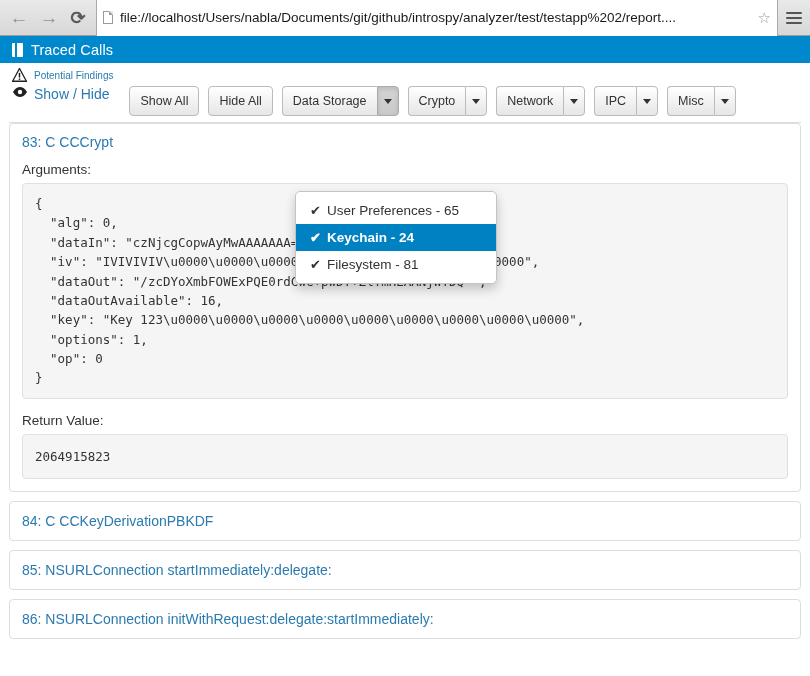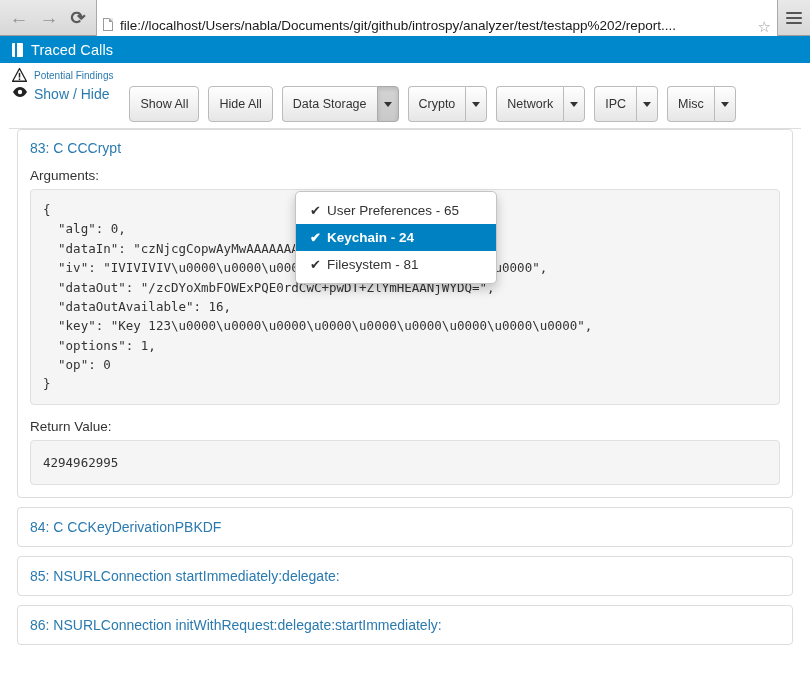--- a/index.html
+++ b/index.html
@@ -88,21 +88,21 @@
   .nav-btn {
     color: #909090; font-size: 19px; line-height: 1;
     width: 22px; text-align: center; user-select: none;
   }
   .reload-btn { color: #5a5a5a; font-size: 18px; font-weight: bold; width: 20px; text-align: center; }
   .omnibox {
     flex: 1 1 auto; height: 24px;
     background: #fff;
     border: 1px solid #a9a9a9;
     border-radius: 0;
-    display: flex; align-items: flex-start;
+    display: flex; align-items: center;
     padding: 18px 6px;
     min-width: 0;
   }
   .omni-icon {
     width: 10px; height: 13px; border: 1px solid #9a9a9a; background: #fff;
     position: relative; margin-right: 7px; flex: 0 0 auto;
   }
   .omni-icon::after {
     content: ""; position: absolute; top: -1px; right: -1px;
     border-width: 0 4px 4px 0; border-style: solid;
@@ -162,21 +162,21 @@
   .showhide-row {
     display: flex; align-items: flex-start;
     padding: 2px 0 6px 12px;
     gap: 0;
   }
   .eye-icon { width: 16px; height: 12px; flex: 0 0 auto; margin-right: 6px; }
   .showhide-link { color: #2a7ab0; font-size: 14px; margin-right: 20px; }
 
   .btn-group { display: flex; align-items: center; margin-right: 9px; }
   .btn {
-    height: 36px;
+    height: 30px;
     padding: 0 10px;
     font-size: 12.5px;
     color: #333;
     background: linear-gradient(to bottom, #ffffff, #e6e6e6);
     border: 1px solid #bbbbbb;
     border-radius: 4px;
     display: flex; align-items: center; justify-content: center;
     white-space: nowrap;
     line-height: 1;
   }
@@ -223,21 +223,21 @@
     height: 27px;
     padding: 0 14px;
     font-size: 13.5px;
     color: #333;
     white-space: nowrap;
   }
   .dd-item.selected { background: #0081c2; color: #fff; font-weight: bold; }
   .dd-check { width: 17px; flex: 0 0 auto; font-size: 13px; }
 
   
-  .calls { padding: 0 17px; }
+  .calls { padding: 0 9px; }
   .call-card {
     border: 1px solid #dddddd;
     border-radius: 4px;
     background: #fff;
     margin-bottom: 9px;
   }
   .call-head {
     padding: 10px 12px;
     font-size: 14px;
     color: #2a7ab0;
@@ -363,21 +363,21 @@
   "alg": 0,
   "dataIn": "czNjcgCopwAyMwAAAAAAA==",
   "iv": "IVIVIVIV\u0000\u0000\u0000\u0000\u0000\u0000\u0000\u0000",
   "dataOut": "/zcDYoXmbFOWExPQE0rdCwC+pwDT+ZlYmHEAANjWYDQ=",
   "dataOutAvailable": 16,
   "key": "Key 123\u0000\u0000\u0000\u0000\u0000\u0000\u0000\u0000\u0000",
   "options": 1,
   "op": 0
 }</pre>
           <div class="field-label">Return Value:</div>
-          <pre class="code ret">4294962995</pre>
+          <pre class="code ret">2064915823</pre>
         </div>
       </div>
 
       <div class="call-card collapsed">
         <div class="call-head">84: C CCKeyDerivationPBKDF</div>
       </div>
 
       <div class="call-card collapsed">
         <div class="call-head">85: NSURLConnection startImmediately:delegate:</div>
       </div>

